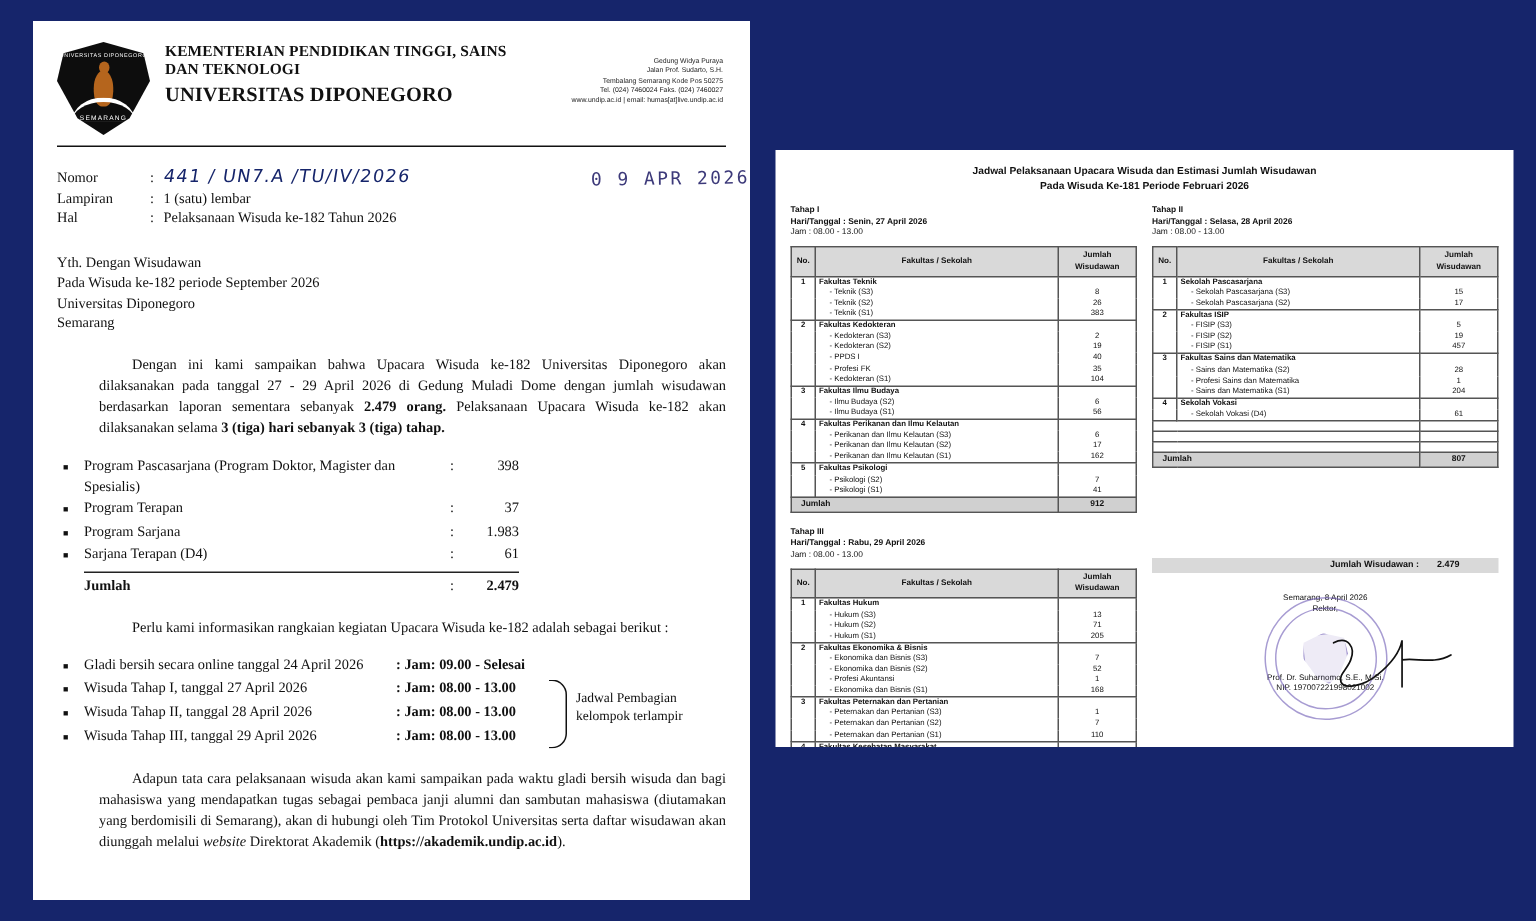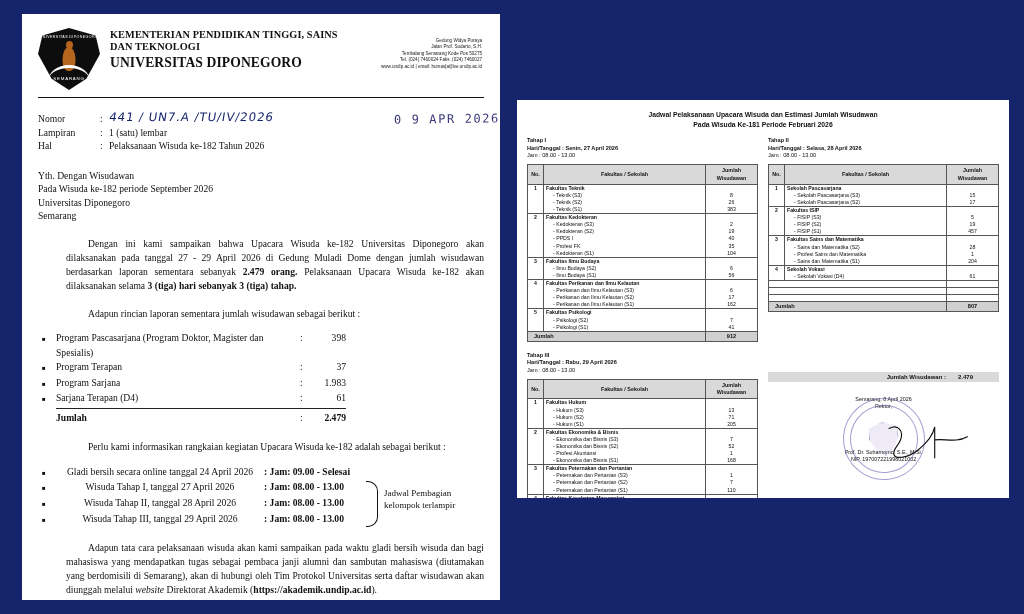--- a/index.html
+++ b/index.html
@@ -112,21 +112,21 @@
   .lrow .lbl { flex: 0 0 244px; }
   .lrow .sep { flex: 0 0 12px; text-align: left; }
   .lrow .val { flex: 0 0 34px; text-align: right; }
   .sumline { border-top: 1px solid #222; margin: 2px 0 2px 18px; width: 290px; }
   .lrow.total .lbl { font-weight: bold; }
   .lrow.total .val { font-weight: bold; }
 
   .sched { margin-top: 11px; position: relative; }
   .srow { display: flex; align-items: baseline; font-size: 9.6px; line-height: 14.6px; color: #111; }
   .srow .bul { width: 18px; flex: 0 0 18px; padding-left: 4px; font-size: 6px; }
-  .srow .lbl { flex: 0 0 208px; text-align: center; }
+  .srow .lbl { flex: 0 0 208px; }
   .srow .tm { flex: 0 0 120px; font-weight: bold; }
   .brace {
     position: absolute; left: 328px; top: 16px;
     width: 12px; height: 46px;
     border: 1.1px solid #111; border-left: none;
     border-radius: 0 10px 10px 0;
   }
   .bracetxt {
     position: absolute; left: 346px; top: 22px;
     font-size: 9px; line-height: 12.5px; color: #111;
@@ -251,21 +251,20 @@
       <div>Yth.  Dengan Wisudawan</div>
       <div>Pada Wisuda ke-182 periode September 2026</div>
       <div>Universitas Diponegoro</div>
       <div>Semarang</div>
     </div>
 
     <div class="para" style="text-indent:22px;">
       <span>Dengan ini kami sampaikan bahwa Upacara Wisuda ke-182 Universitas Diponegoro akan dilaksanakan pada tanggal 27 - 29 April 2026 di Gedung Muladi Dome dengan jumlah wisudawan berdasarkan laporan sementara sebanyak </span><b>2.479 orang.</b><span> Pelaksanaan Upacara Wisuda ke-182 akan dilaksanakan selama </span><b>3 (tiga) hari sebanyak 3 (tiga) tahap.</b>
     </div>
 
-    <div class="para" style="text-indent:22px;">Adapun rincian laporan sementara jumlah wisudawan sebagai berikut :</div>
 
     <div class="listwrap">
       <div class="lrow">
         <span class="bul">■</span>
         <span class="lbl">Program Pascasarjana (Program Doktor, Magister dan Spesialis)</span>
         <span class="sep">:</span>
         <span class="val">398</span>
       </div>
       <div class="lrow">
         <span class="bul">■</span>

